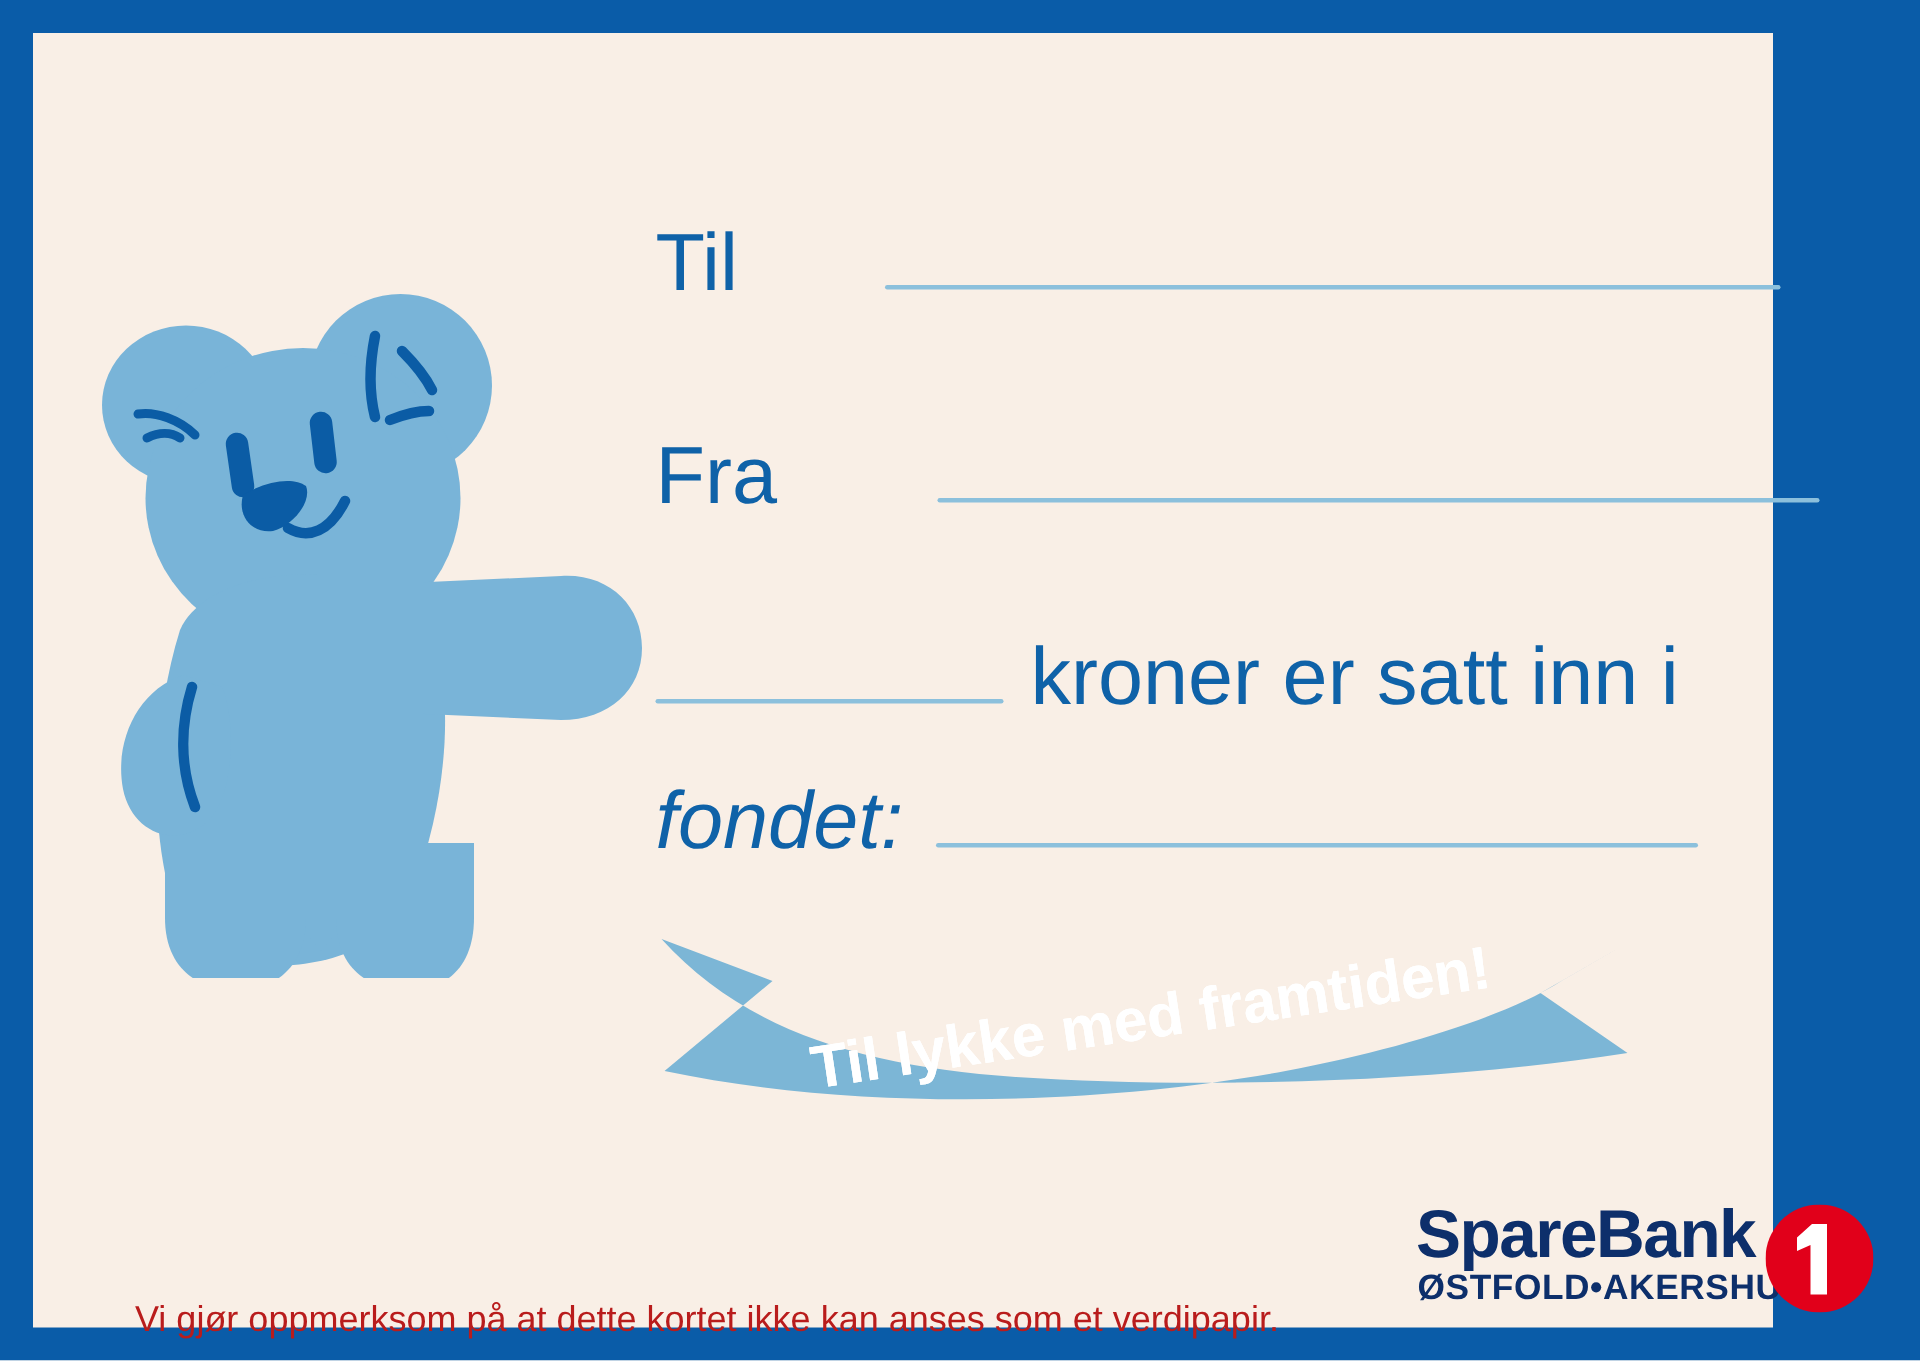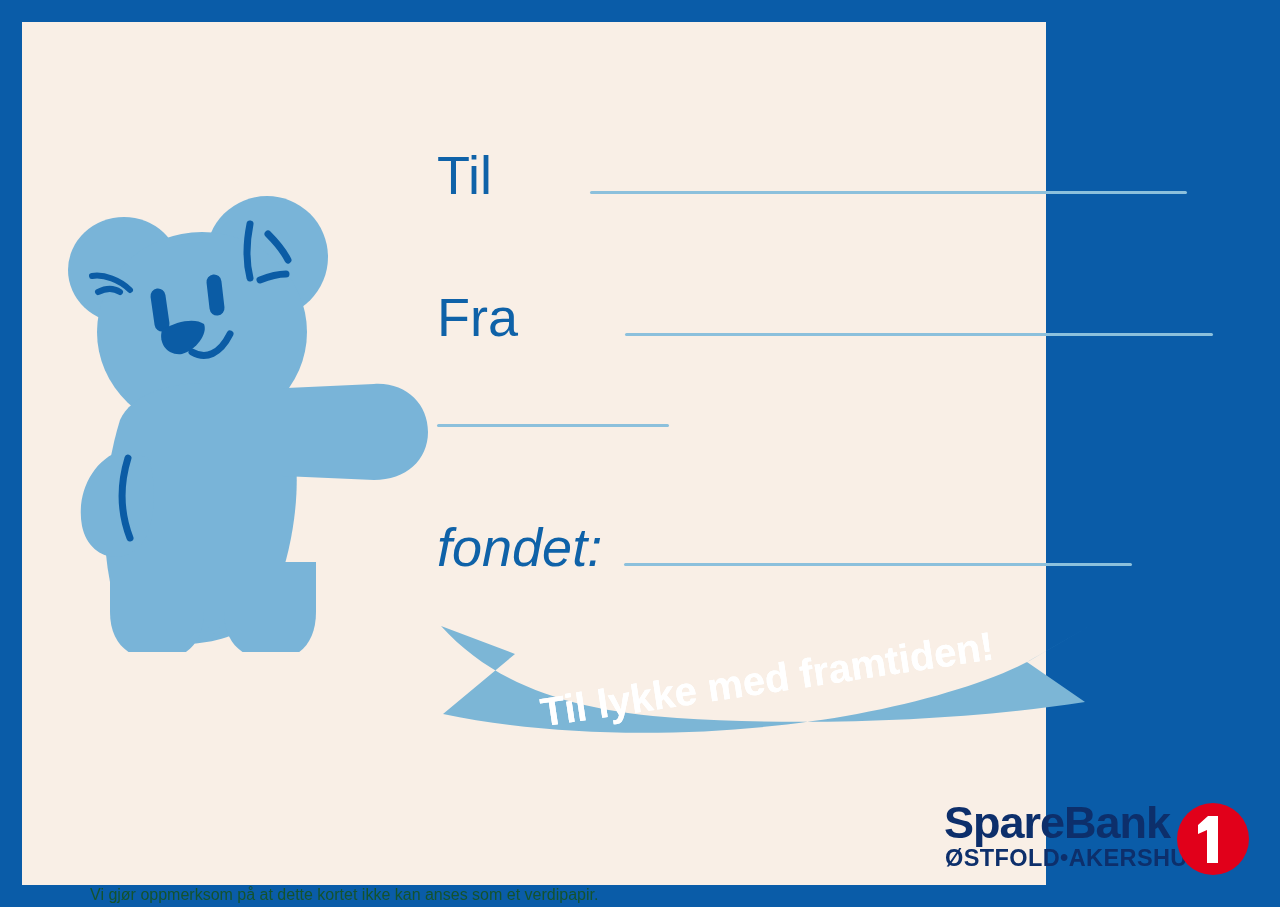--- a/index.html
+++ b/index.html
@@ -12,21 +12,21 @@
     width: 1280px;
     height: 907px;
     background: #0a5ca8;
     overflow: hidden;
     font-family: "Liberation Sans", sans-serif;
   }
   #inner {
     position: absolute;
     left: 22px;
     top: 22px;
-    width: 1024px;
+    width: 1160px;
     height: 863px;
     background: #f9efe6;
   }
 
   
   #bear {
     position: absolute;
     left: 40px;
     top: 160px;
     width: 370px;
@@ -91,23 +91,23 @@
     font-weight: bold;
     transform: rotate(-8.5deg) translateY(4px);
     white-space: nowrap;
     text-shadow: 0 0 0 #fff;
   }
 
   
   #disclaimer {
     position: absolute;
     left: 68px;
-    top: 864px;
-    color: #14532d;
-    font-size: 16px;
+    top: 844px;
+    color: #b91c1c;
+    font-size: 24px;
     white-space: nowrap;
   }
 
   
   #logo {
     position: absolute;
     left: 922px;
     right: auto;
     top: 778px;
     width: 290px;
@@ -197,20 +197,21 @@
       <span class="rule"></span>
     </div>
 
     <div class="form-row" id="row-fra">
       <span class="form-label">Fra</span>
       <span class="rule"></span>
     </div>
 
     <div class="form-row" id="row-amount">
       <span class="rule rule-amount"></span>
+      <span class="amount-text">kroner er satt inn i</span>
     </div>
 
     <div class="form-row" id="row-fondet">
       <span class="form-label">fondet:</span>
       <span class="rule"></span>
     </div>
 
     <div id="ribbon">
       <svg viewBox="0 0 660 130" width="660" height="130" xmlns="http://www.w3.org/2000/svg">
         <path d="M 4 16

